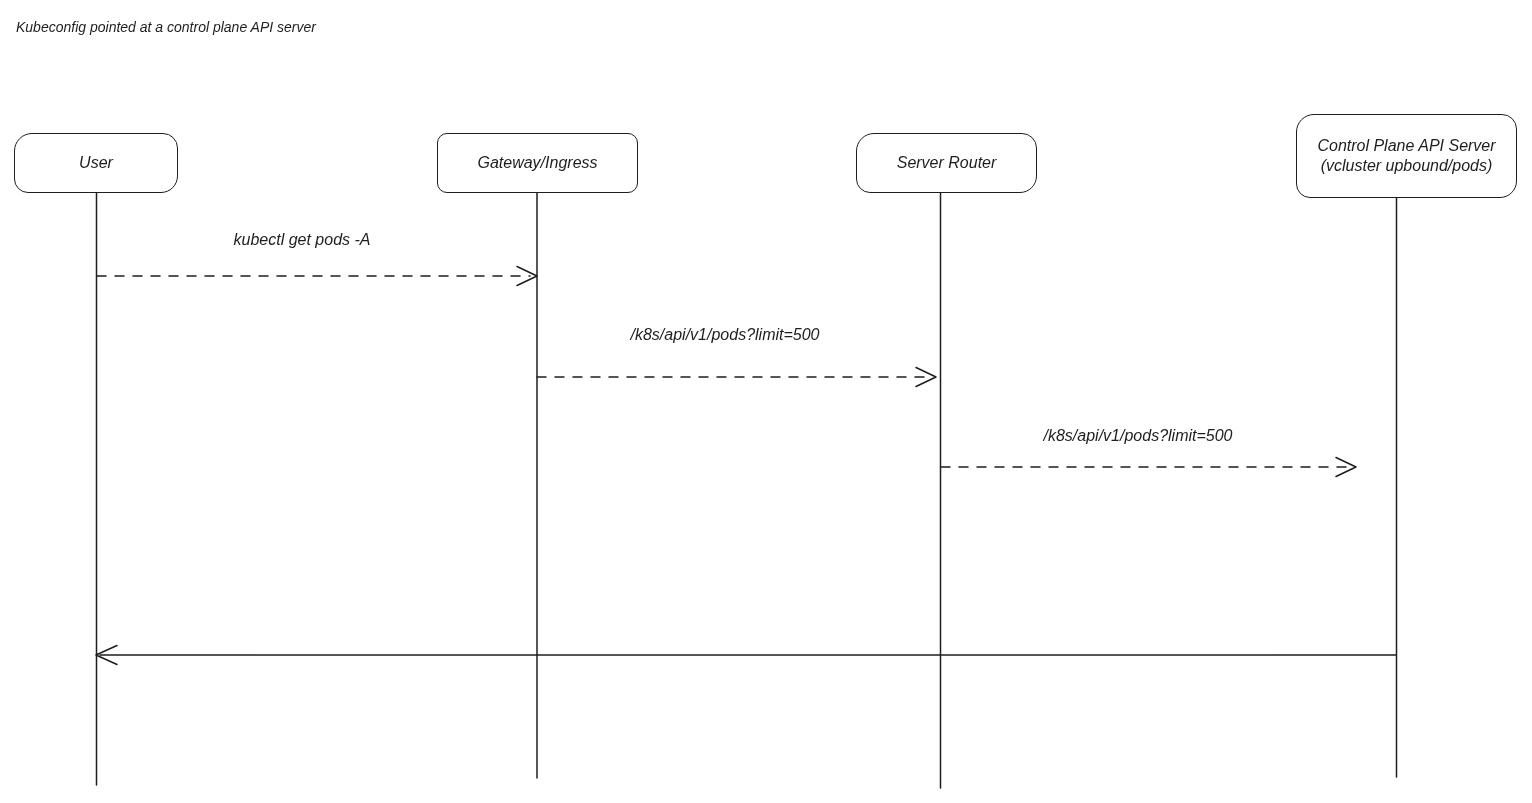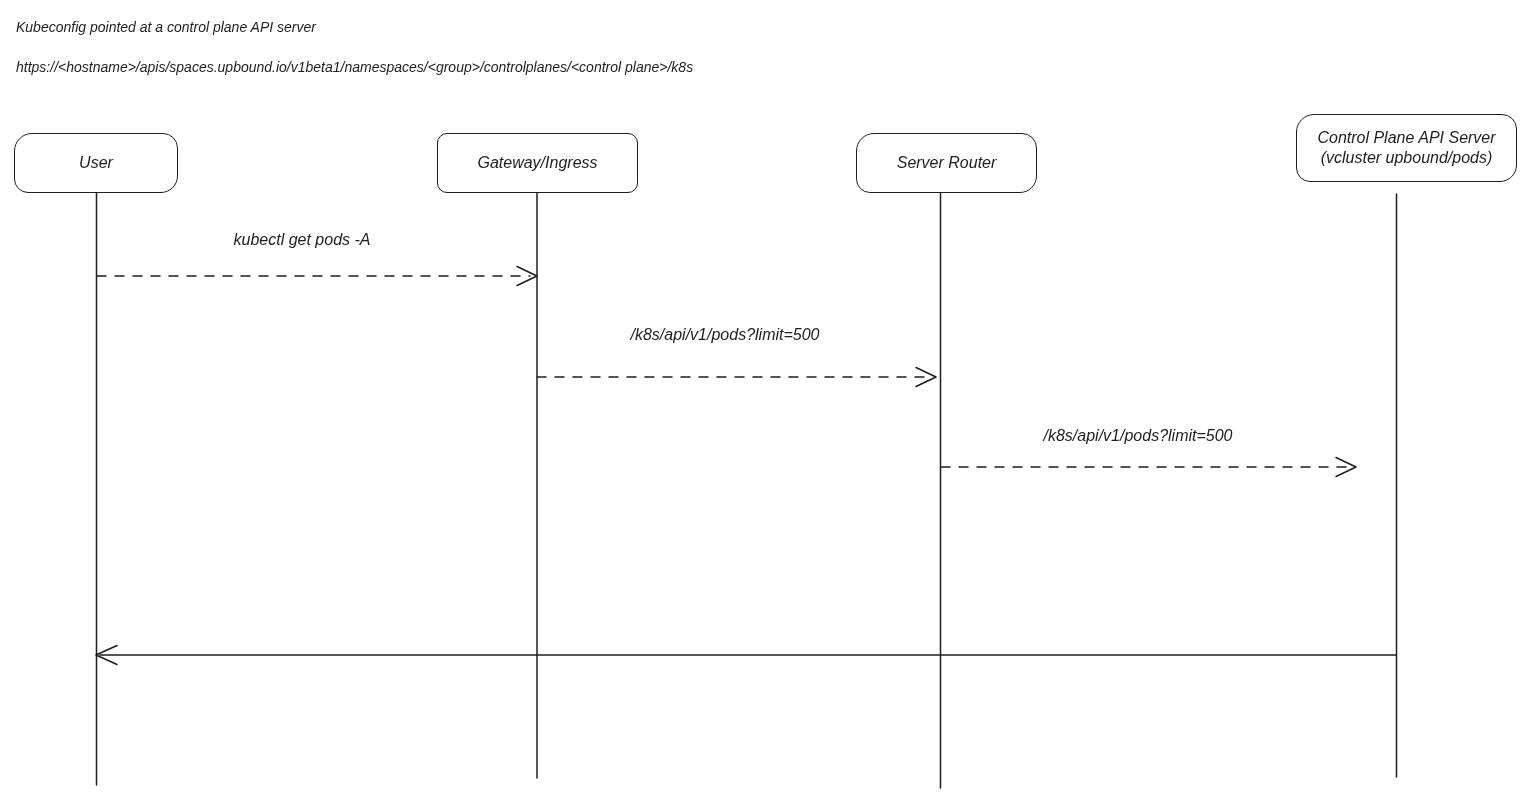--- a/index.html
+++ b/index.html
@@ -51,41 +51,40 @@
     align-items: center;
     justify-content: center;
     font-size: 16px;
     line-height: 20px;
     text-align: center;
     color: #1e1e1e;
   }
   .actor-user    { left: 14px;   top: 133px; width: 164px; height: 60px; }
   .actor-gateway { left: 437px;  top: 133px; width: 201px; height: 60px; border-radius: 10px; }
   .actor-spaces  { left: 856px;  top: 133px; width: 181px; height: 60px; }
-  .actor-cp      { left: 1296px; top: 114px; width: 221px; height: 68px; }
+  .actor-cp      { left: 1296px; top: 114px; width: 221px; height: 84px; }
 
   .msg-label {
     position: absolute;
     transform: translateX(-50%);
     font-size: 16px;
     line-height: 20px;
     white-space: nowrap;
     color: #1e1e1e;
   }
   .msg-label-1 { left: 302px;  top: 230px; }
   .msg-label-2 { left: 725px;  top: 325px; }
   .msg-label-3 { left: 1138px; top: 426px; }
 </style>
 </head>
 <body>
 
 <div class="canvas">
 
   <div class="hdr hdr-title">Kubeconfig pointed at a control plane API server</div>
-  <div class="hdr hdr-url">https://&lt;hostname&gt;/apis/spaces.upbound.io/v1beta1/namespaces/&lt;group&gt;/controlplanes/&lt;control plane&gt;/k8s</div>
 
   <svg class="wires" viewBox="0 0 1532 803" xmlns="http://www.w3.org/2000/svg">
 
     <line class="stroke" x1="96.5" y1="193" x2="96.5" y2="785"></line>
     <line class="stroke" x1="537" y1="193" x2="537" y2="778"></line>
     <line class="stroke" x1="940.5" y1="193" x2="940.5" y2="788"></line>
     <line class="stroke" x1="1396.5" y1="194" x2="1396.5" y2="777"></line>
 
     <line class="stroke dashed" x1="97" y1="276" x2="530" y2="276"></line>
     <polyline class="stroke" points="517,266.5 537,276 517,285.5"></polyline>

